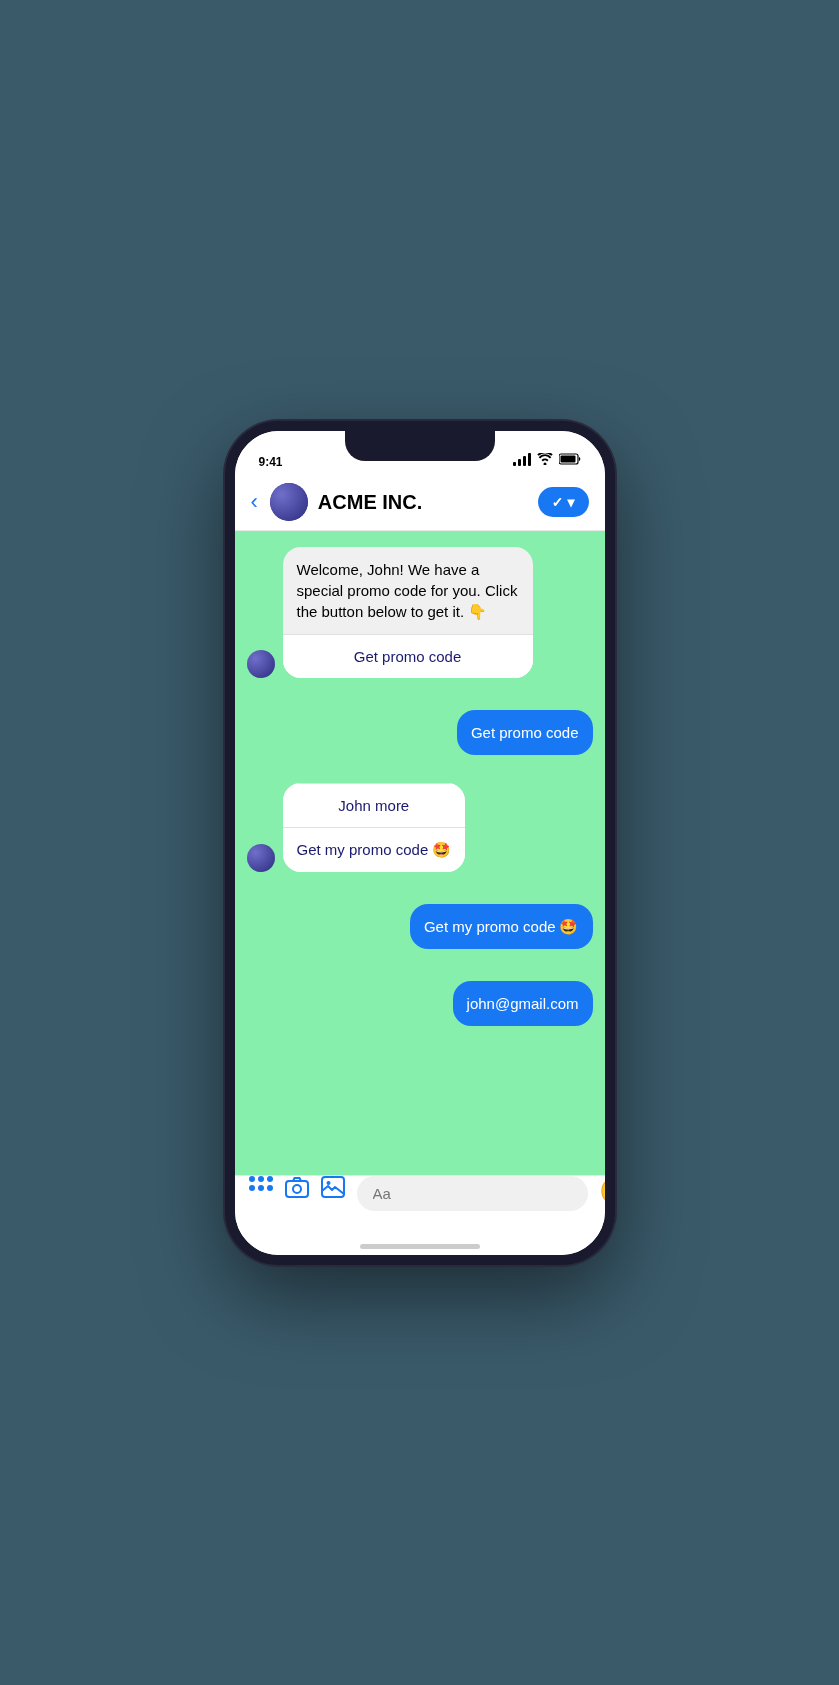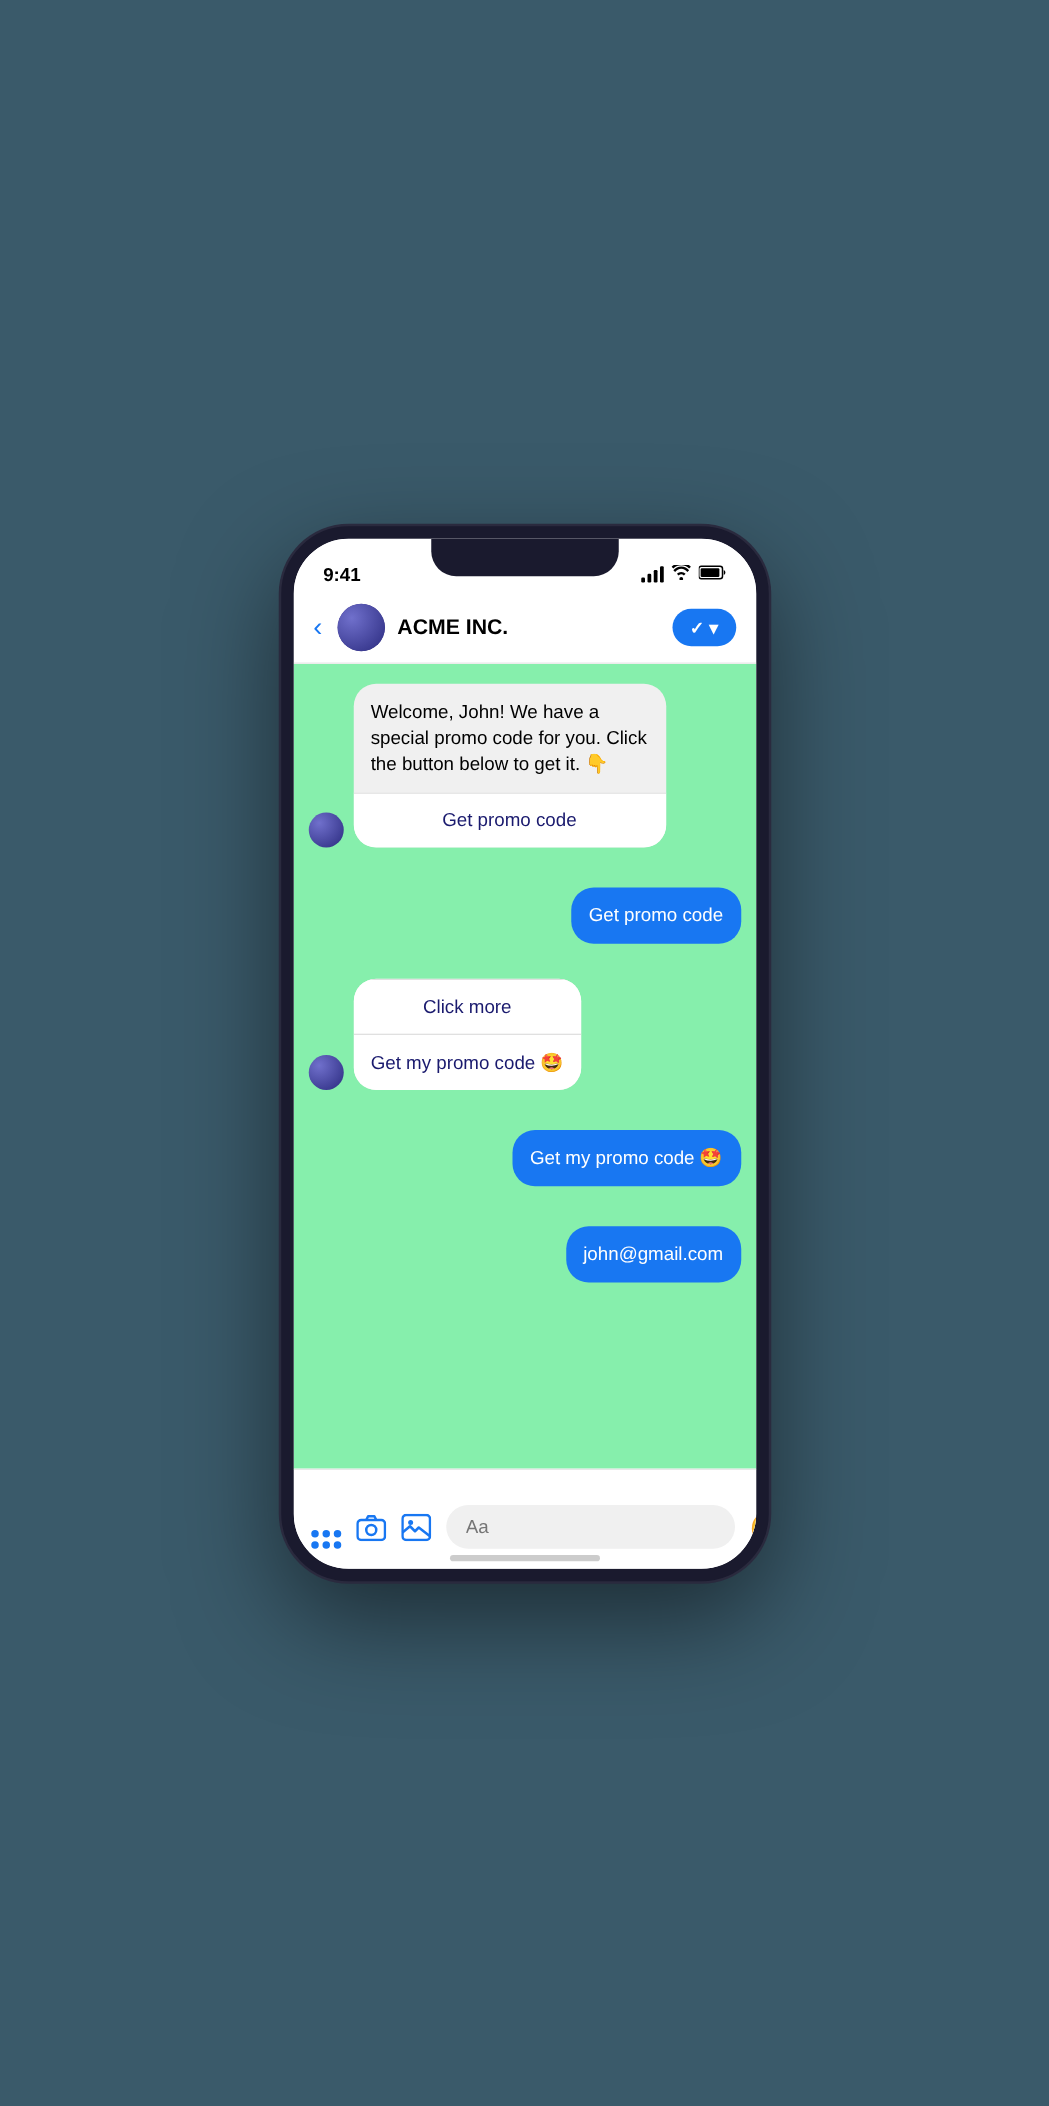--- a/index.html
+++ b/index.html
@@ -42,21 +42,21 @@
       right: 0;
       height: 44px;
       display: flex;
       align-items: flex-end;
       justify-content: space-between;
       padding: 0 24px 6px;
       z-index: 99;
       background: #fff;
     }
     .status-time {
-      font-size: 15px;
+      font-size: 12px;
       font-weight: 600;
       color: #000;
     }
     .status-icons {
       display: flex;
       align-items: center;
       gap: 6px;
     }
     .signal-bars {
       display: flex;
@@ -101,21 +101,21 @@
       justify-content: center;
       overflow: hidden;
     }
     .avatar-inner {
       width: 100%;
       height: 100%;
       background: radial-gradient(circle at 30% 30%, #7070cc, #2a2a7e);
       border-radius: 50%;
     }
     .header-title {
-      font-size: 17px;
+      font-size: 20px;
       font-weight: 700;
       color: #000;
       flex: 1;
     }
     .action-btn {
       background: #1877f2;
       color: #fff;
       border-radius: 20px;
       padding: 7px 14px;
       font-size: 14px;
@@ -206,21 +206,21 @@
     
     .bottom-toolbar {
       position: absolute;
       bottom: 0;
       left: 0;
       right: 0;
       height: 80px;
       background: #fff;
       border-top: 1px solid #e8e8e8;
       display: flex;
-      align-items: flex-end;
+      align-items: flex-start;
       padding: 0 14px 16px;
       gap: 12px;
     }
     .toolbar-icon {
       color: #1877f2;
       font-size: 22px;
       cursor: pointer;
     }
     .toolbar-input {
       flex: 1;
@@ -305,21 +305,21 @@
       </div>
     </div>
 
     <div class="message-row user spacer-row">
       <div class="message-bubble user-bubble">Get promo code</div>
     </div>
 
     <div class="message-row bot">
       <div class="bot-avatar"></div>
       <div class="bot-card">
-        <div class="card-button">Click more</div>
+        <div class="card-button">John more</div>
         <div class="card-button">Get my promo code 🤩</div>
       </div>
     </div>
 
     <div class="message-row user spacer-row">
       <div class="message-bubble user-bubble">Get my promo code 🤩</div>
     </div>
 
 
     <div class="message-row user spacer-row">

